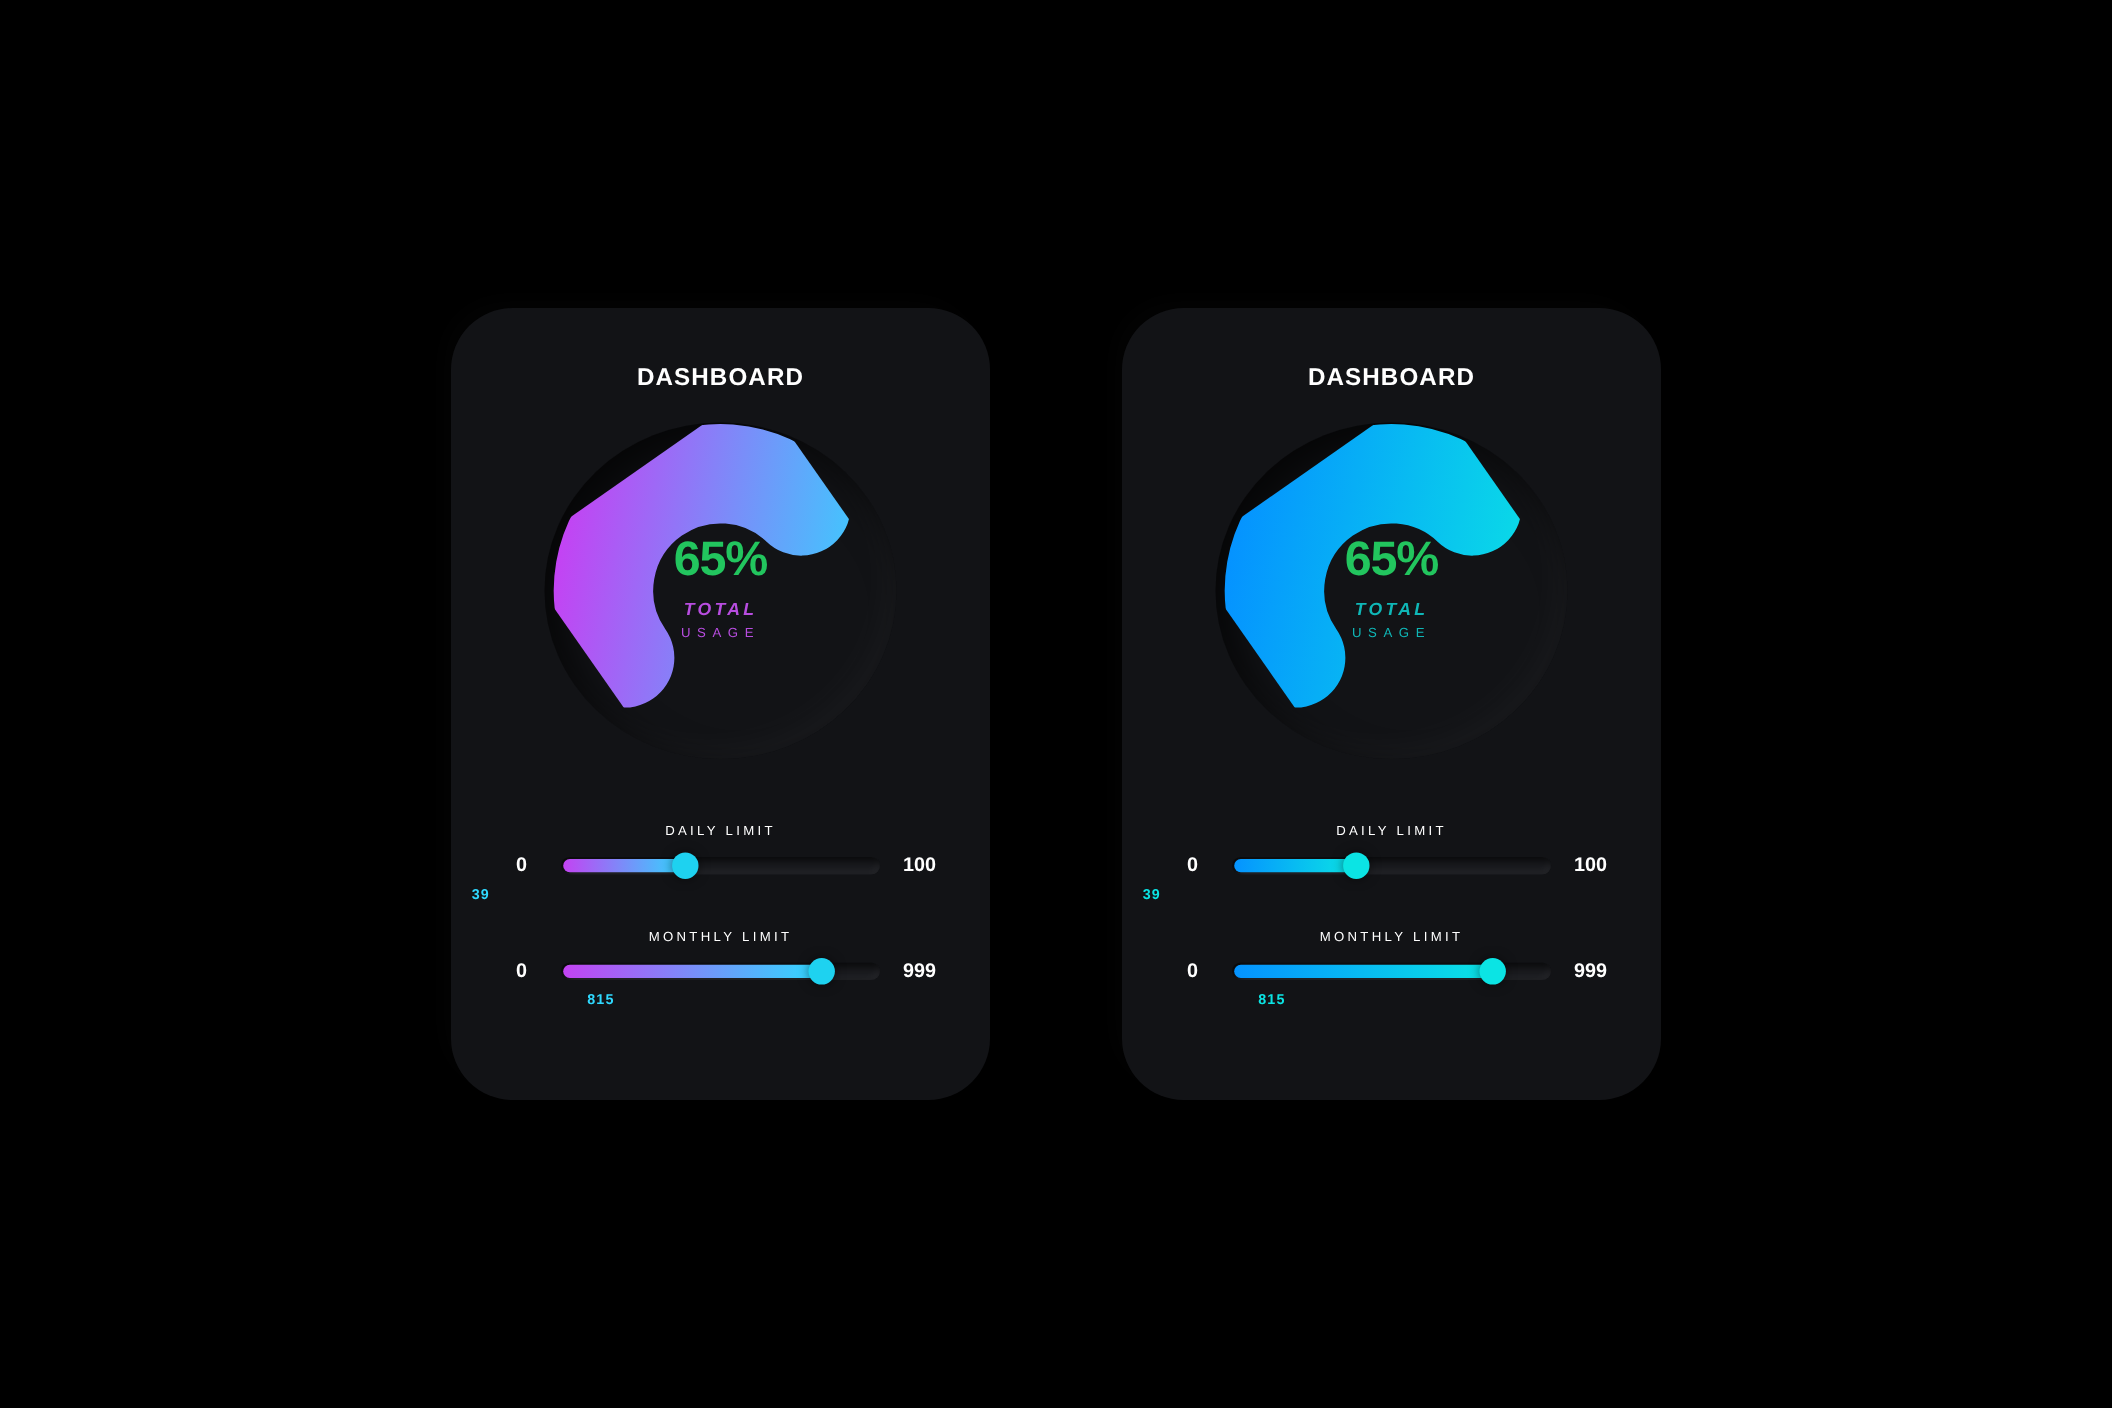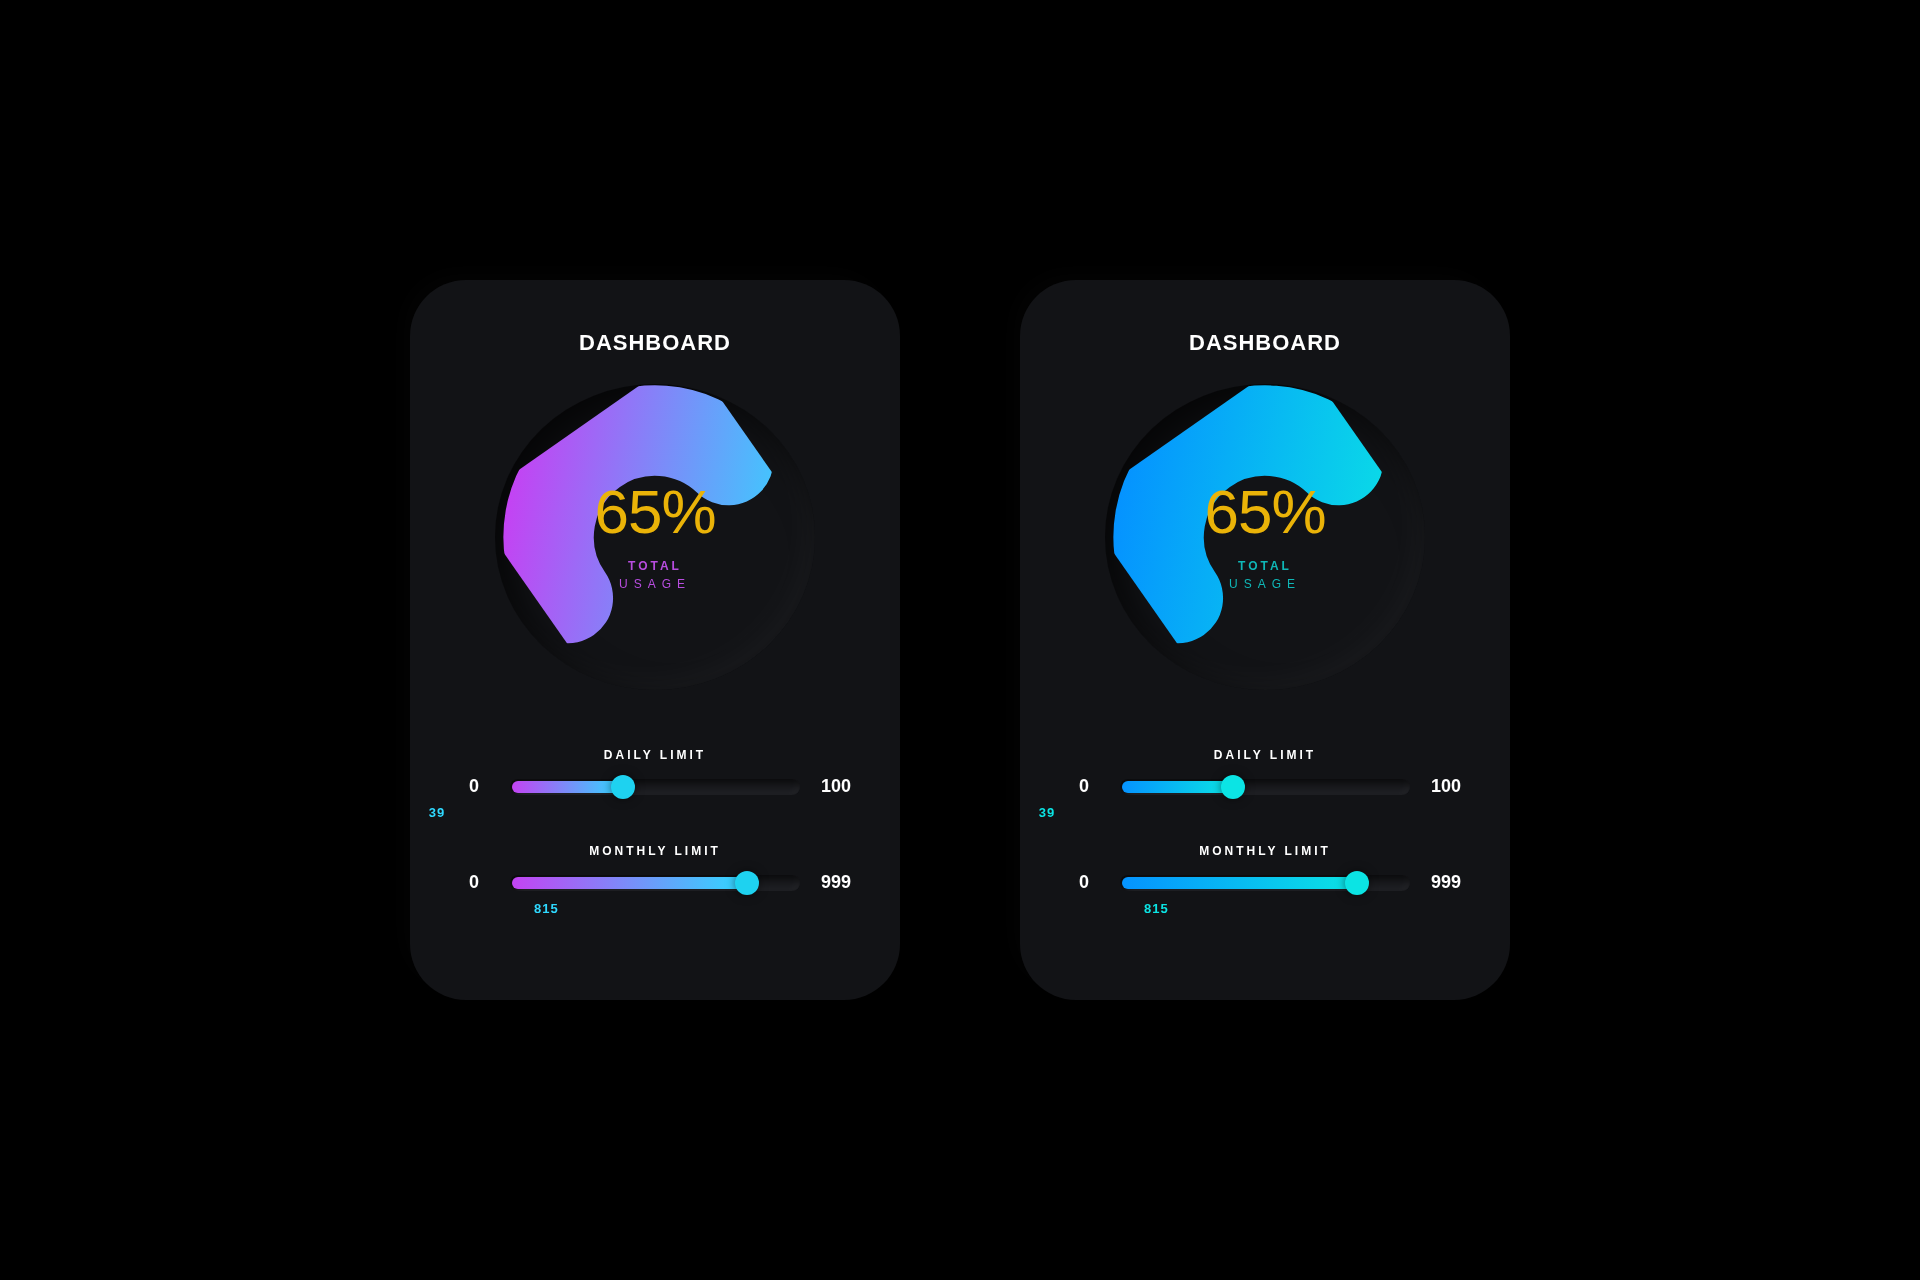--- a/index.html
+++ b/index.html
@@ -58,45 +58,46 @@
     stroke-width: 34;
     stroke-linecap: round;
   }
   .gauge-label {
     text-align: center;
     z-index: 2;
     position: relative;
     top: -4px;
   }
   .gauge-pct {
-    color: #eab308;
-    font-size: 62px;
-    font-weight: 400;
+    color: #22c55e;
+    font-size: 44px;
+    font-weight: 700;
     letter-spacing: -1px;
   }
   .gauge-sub1 {
-    font-size: 12px;
+    font-size: 16px;
     font-weight: 700;
     letter-spacing: 3px;
     margin-top: 12px;
+    font-style: italic;
   }
   .gauge-sub2 {
     font-size: 12px;
     letter-spacing: 6px;
     font-weight: 400;
     margin-top: 4px;
   }
   .slider-block {
     width: 100%;
     margin-bottom: 24px;
   }
   .slider-title {
     color: #fff;
     font-size: 12px;
-    font-weight: 700;
+    font-weight: 400;
     letter-spacing: 3px;
     text-align: center;
     margin-bottom: 14px;
   }
   .slider-row {
     display: flex;
     align-items: center;
     gap: 18px;
   }
   .slider-min, .slider-max {

